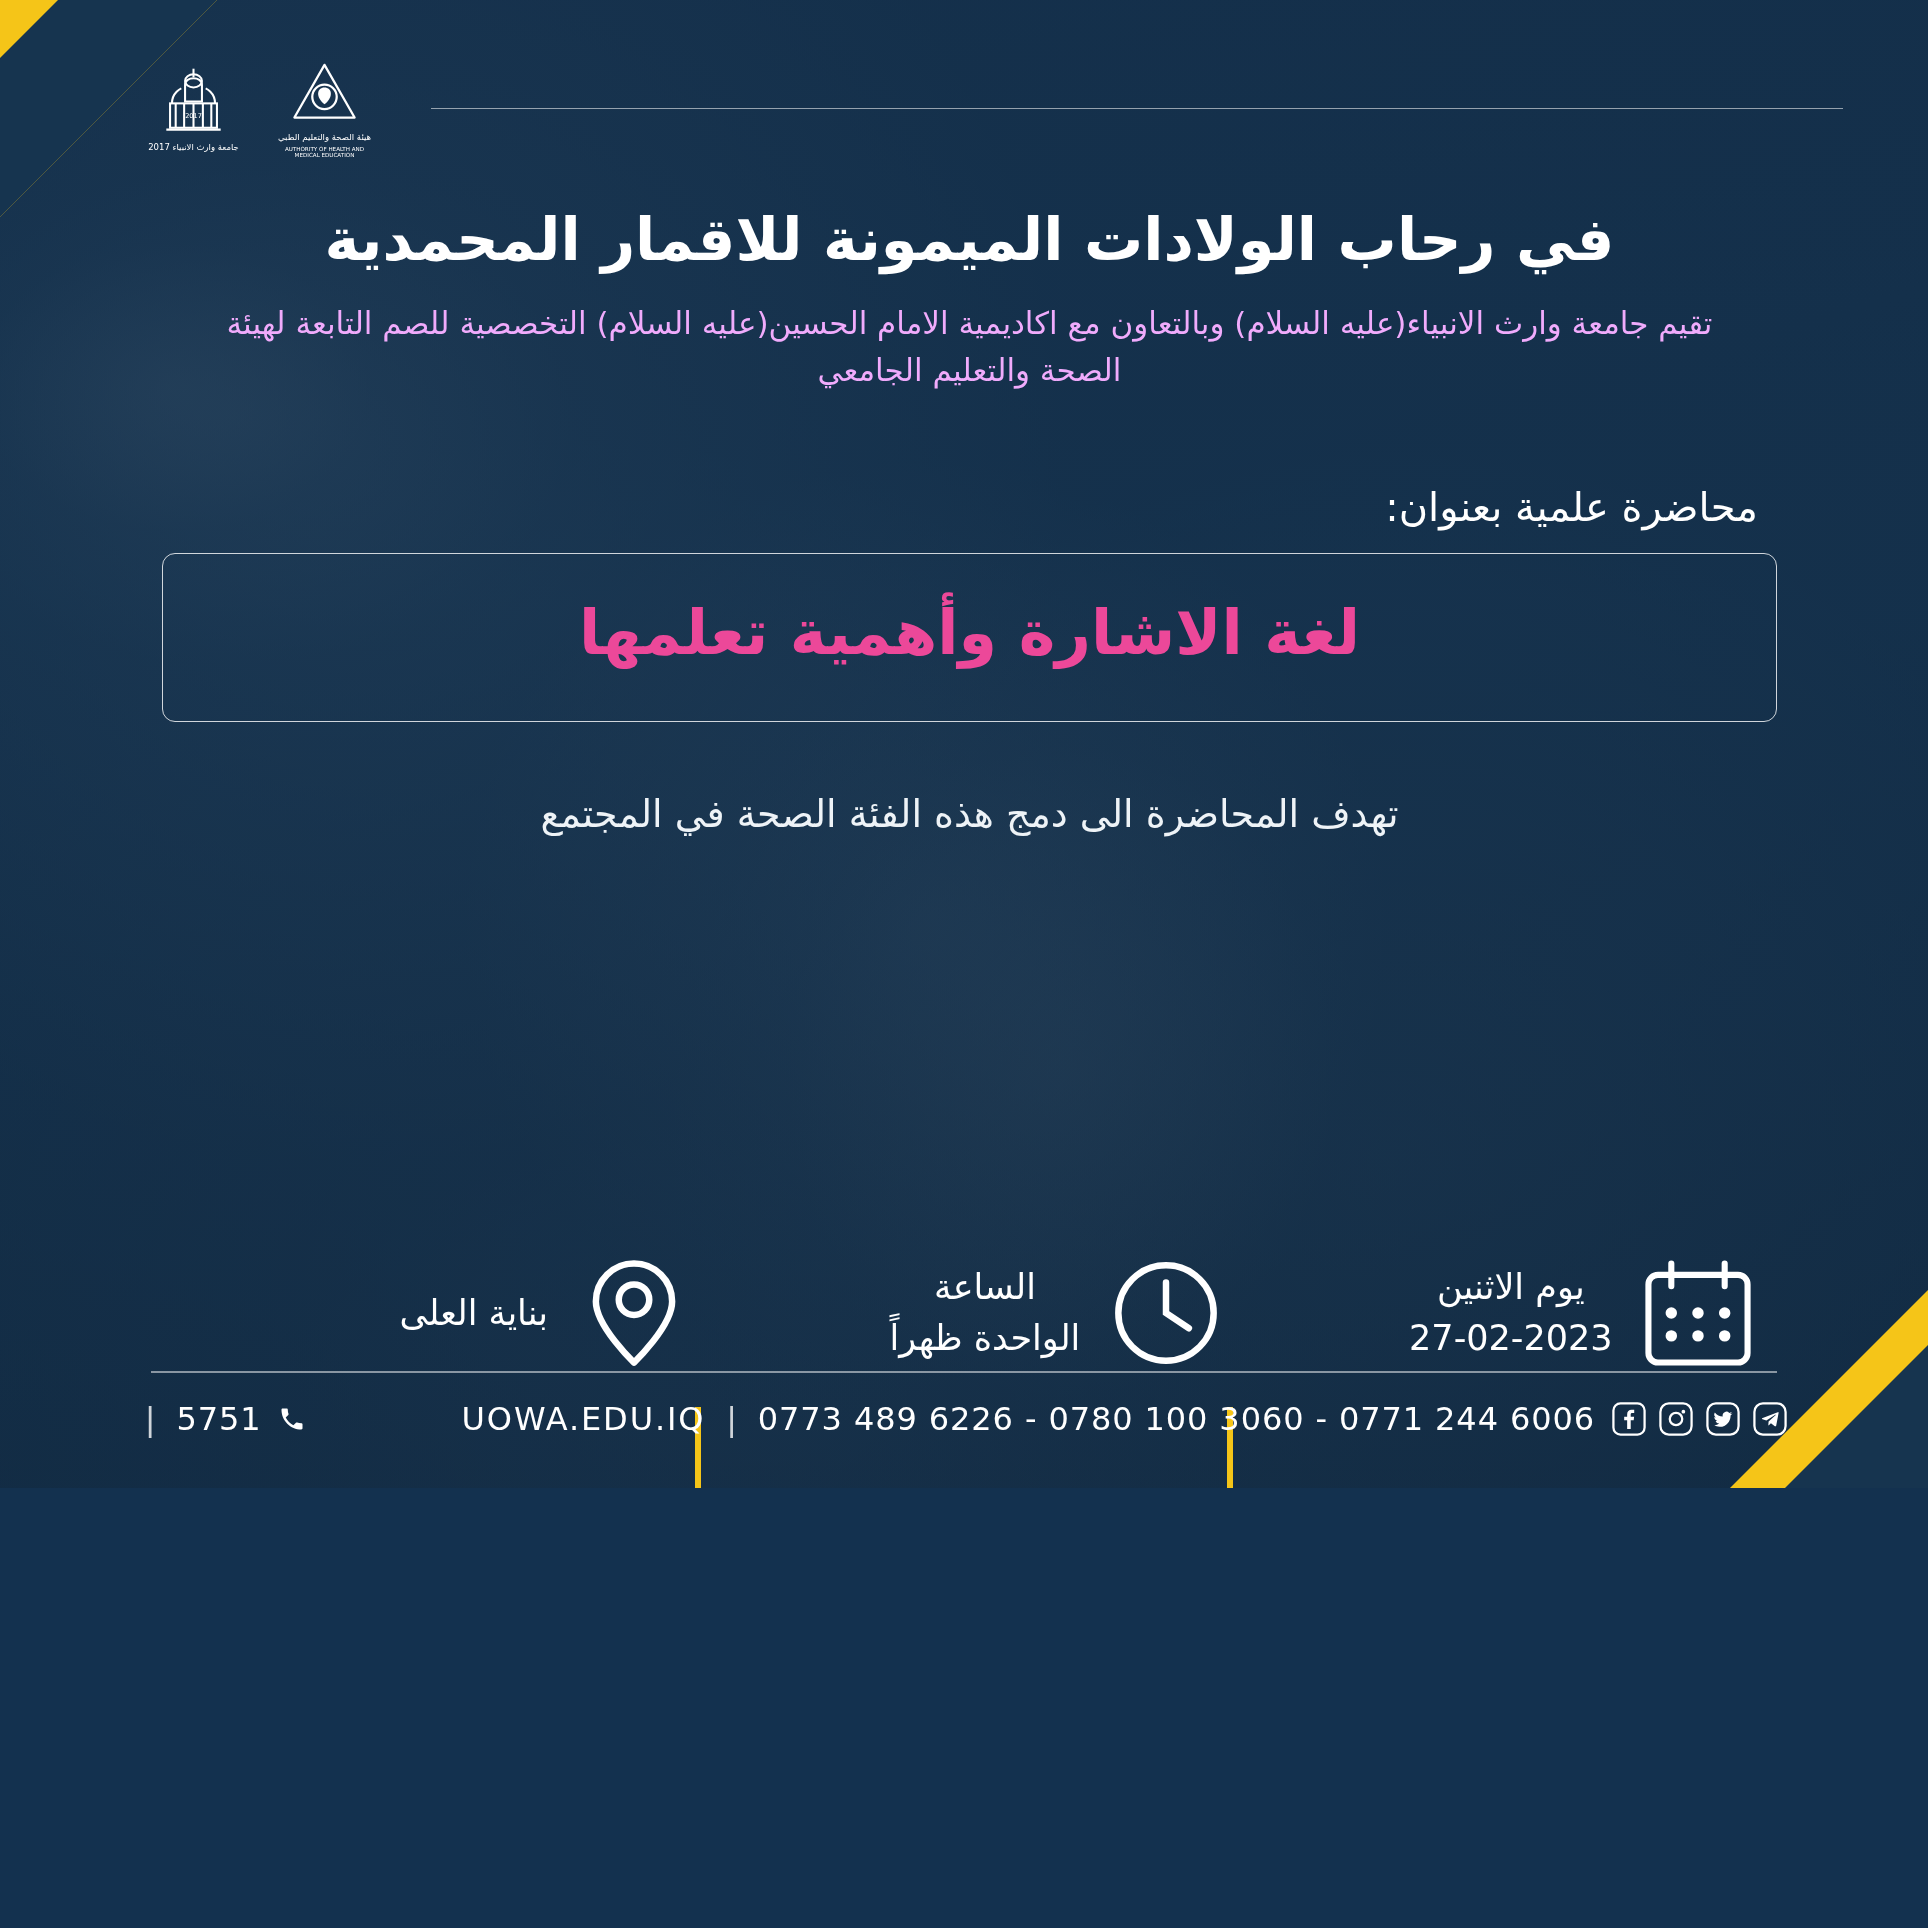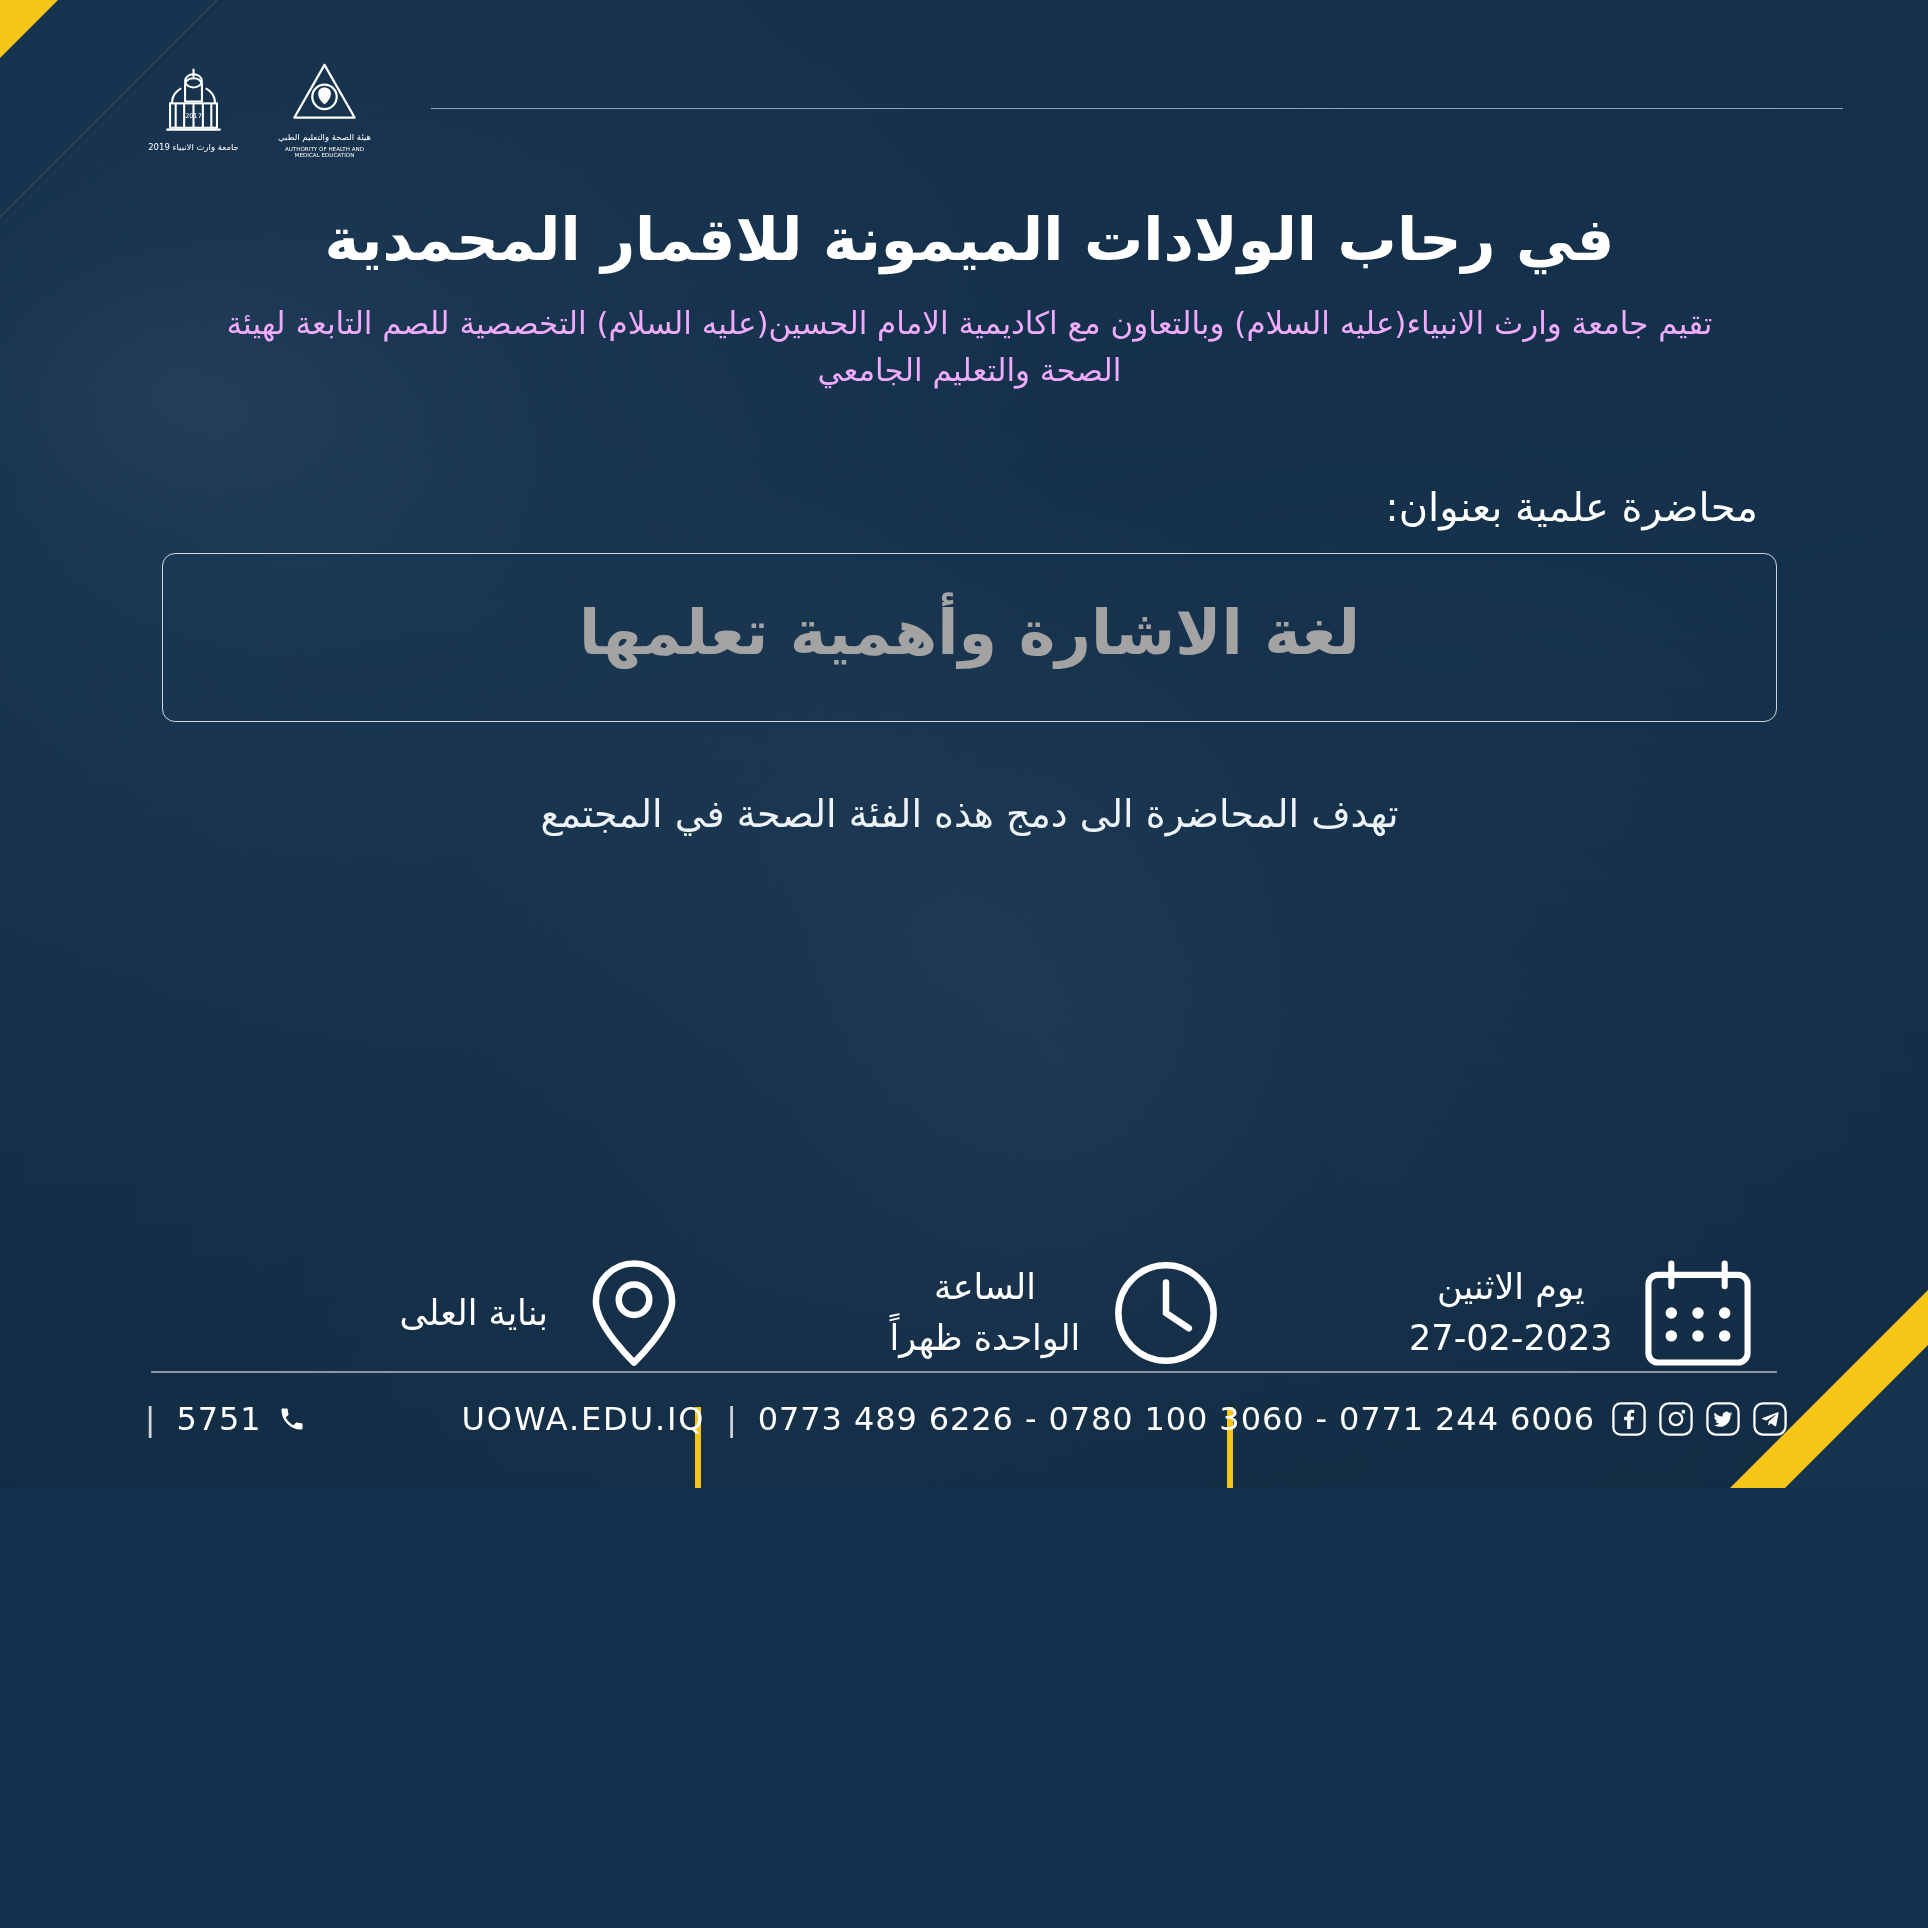--- a/index.html
+++ b/index.html
@@ -144,21 +144,21 @@
     border-radius: 13px;
     padding: 34px 19px 41px;
     display: flex;
     align-items: center;
     justify-content: center;
     min-height: 169px;
   }
   .lecture-title {
     font-size: 62px;
     font-weight: bold;
-    color: #a3a3a3;
+    color: #ec4899;
     line-height: 1.2;
   }
   .aim {
     margin-top: 66px;
     font-size: 38px;
     color: #eef3f7;
     line-height: 1.4;
   }
 
   
@@ -260,21 +260,21 @@
             <path d="M34 22 C34 13, 52 13, 52 22 L52 40 L34 40 Z"></path>
             <ellipse cx="43" cy="18" rx="9" ry="7"></ellipse>
             <path d="M20 42 C20 30, 30 26, 30 26"></path>
             <path d="M66 42 C66 30, 56 26, 56 26"></path>
             <rect x="18" y="42" width="50" height="26"></rect>
             <path d="M24 42 L24 68 M33 42 L33 68 M43 42 L43 68 M53 42 L53 68 M62 42 L62 68"></path>
             <path d="M14 70 L72 70"></path>
           </g>
           <text x="43" y="58" font-size="7" fill="#ffffff" text-anchor="middle" font-family="DejaVu Sans, sans-serif">2017</text>
         </svg>
-        <div class="logo-caption">جامعة وارث الانبياء 2019</div>
+        <div class="logo-caption">جامعة وارث الانبياء 2017</div>
       </div>
     </div>
 
     <div class="logo">
       <div class="logo-stack">
         <svg width="79" height="70" viewBox="0 0 84 74" aria-hidden="true">
           <g fill="none" stroke="#ffffff" stroke-width="2.4">
             <path d="M42 6 L74 62 L10 62 Z" stroke-linejoin="round"></path>
             <circle cx="42" cy="40" r="13"></circle>
             <path d="M42 30 C34 30, 32 40, 42 48 C52 40, 50 30, 42 30 Z" fill="#ffffff" stroke="none"></path>

